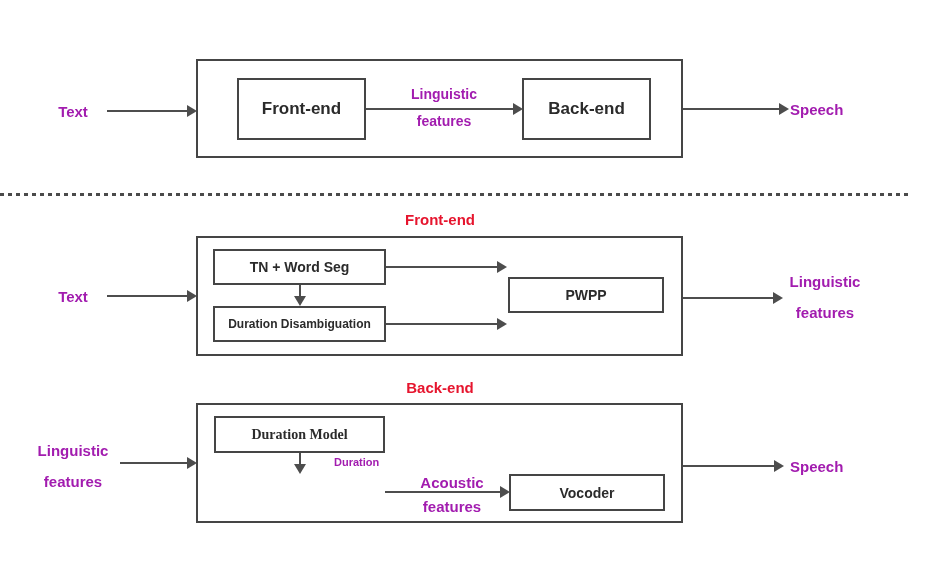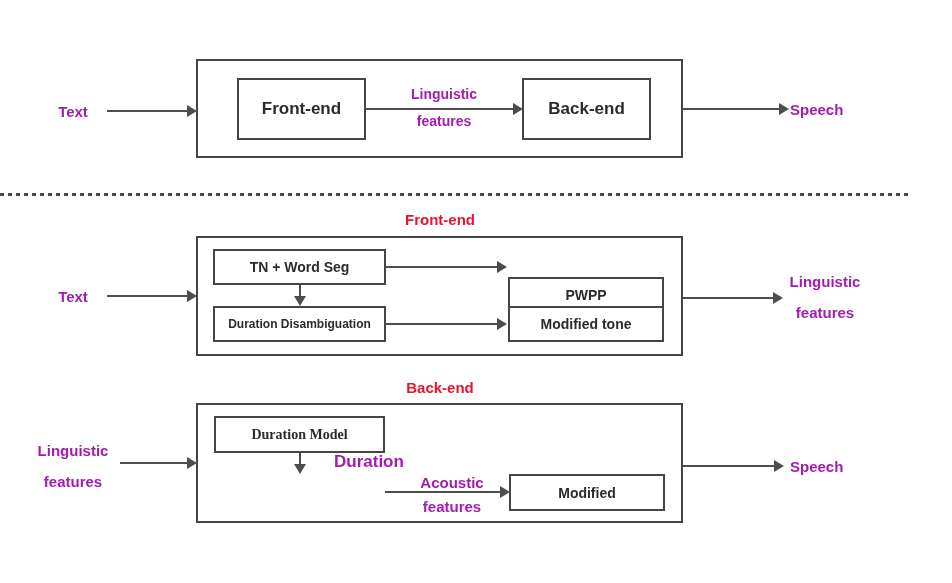--- a/index.html
+++ b/index.html
@@ -29,21 +29,21 @@
     border-top:10px solid #4d4d4d;border-left:6px solid transparent;border-right:6px solid transparent;
   }
   .divider{
     position:absolute;height:3px;
     background:repeating-linear-gradient(90deg,#4a4a4a 0 4px,transparent 4px 8px);
   }
   .f17{font-size:17px;}
   .f15{font-size:15px;}
   .f14{font-size:14px;}
   .f12{font-size:12px;}
-  .f11{font-size:17px;padding-left:24px;}
+  .f11{font-size:11px;padding-left:24px;}
 </style>
 </head>
 <body>
 
 <div class="canvas">
 
   <div class="lbl f15" style="left:40px;top:100px;width:66px;height:22px;">Text</div>
   <div class="arr h" style="left:107px;top:110px;width:81px;"></div>
 
   <div class="box" style="left:196px;top:59px;width:487px;height:99px;"></div>
@@ -61,39 +61,38 @@
 
   <div class="lbl f15 red" style="left:380px;top:209px;width:120px;height:20px;">Front-end</div>
 
   <div class="lbl f15" style="left:40px;top:285px;width:66px;height:22px;">Text</div>
   <div class="arr h" style="left:107px;top:295px;width:81px;"></div>
 
   <div class="box" style="left:196px;top:236px;width:487px;height:120px;"></div>
   <div class="box f14" style="left:213px;top:249px;width:173px;height:36px;">TN + Word Seg</div>
   <div class="box f14" style="left:508px;top:249px;width:156px;height:36px;margin-top:28px;">PWPP</div>
   <div class="box f12" style="left:213px;top:306px;width:173px;height:36px;">Duration Disambiguation</div>
-  <div class="box f14" style="left:508px;top:306px;width:156px;height:36px;">Modified tone</div>
 
   <div class="arr h" style="left:386px;top:266px;width:112px;"></div>
   <div class="arr h" style="left:386px;top:323px;width:112px;"></div>
   <div class="arr v" style="left:299px;top:285px;height:12px;"></div>
 
   <div class="arr h" style="left:683px;top:297px;width:91px;"></div>
   <div class="lbl f15" style="left:775px;top:271px;width:100px;height:20px;">Linguistic</div>
   <div class="lbl f15" style="left:775px;top:302px;width:100px;height:20px;">features</div>
 
   <div class="lbl f15 red" style="left:380px;top:377px;width:120px;height:20px;">Back-end</div>
 
   <div class="lbl f15" style="left:23px;top:440px;width:100px;height:20px;">Linguistic</div>
   <div class="lbl f15" style="left:23px;top:471px;width:100px;height:20px;">features</div>
   <div class="arr h" style="left:120px;top:462px;width:68px;"></div>
 
   <div class="box" style="left:196px;top:403px;width:487px;height:120px;"></div>
   <div class="box f14" style="left:214px;top:416px;width:171px;height:37px;font-family:Liberation Serif, serif;">Duration Model</div>
-  <div class="box f14" style="left:509px;top:474px;width:156px;height:37px;">Modified</div>
+  <div class="box f14" style="left:509px;top:474px;width:156px;height:37px;">Vocoder</div>
 
   <div class="arr v" style="left:299px;top:453px;height:12px;"></div>
   <div class="lbl f11" style="left:310px;top:455px;width:60px;height:14px;justify-content:flex-start;">Duration</div>
 
   <div class="arr h" style="left:385px;top:491px;width:116px;"></div>
   <div class="lbl f15" style="left:397px;top:473px;width:110px;height:18px;">Acoustic</div>
   <div class="lbl f15" style="left:397px;top:497px;width:110px;height:18px;">features</div>
 
   <div class="arr h" style="left:683px;top:465px;width:92px;"></div>
   <div class="lbl f15" style="left:790px;top:455px;width:70px;height:22px;justify-content:flex-start;">Speech</div>

